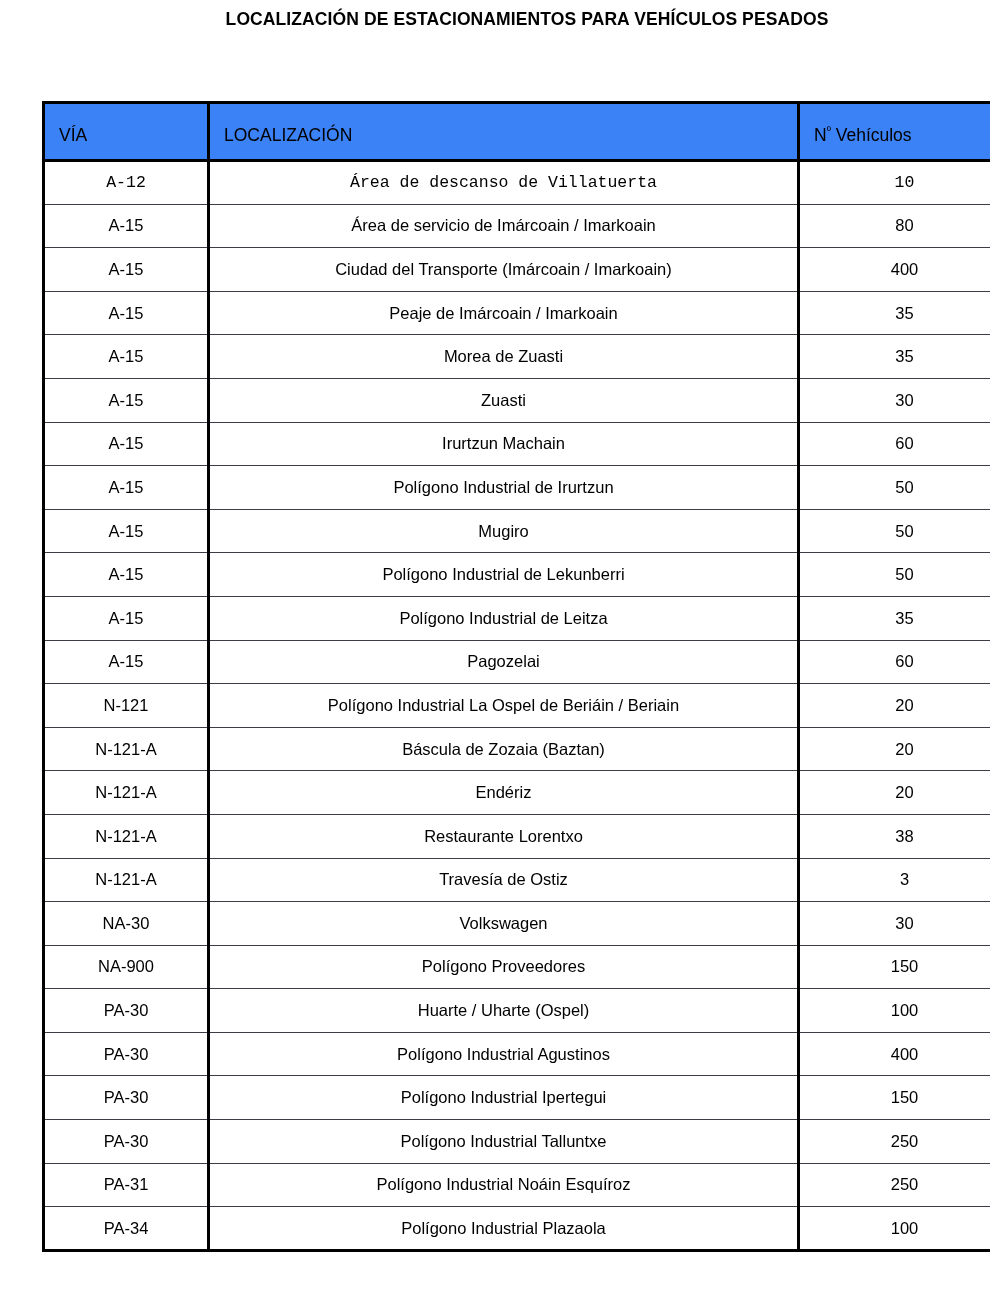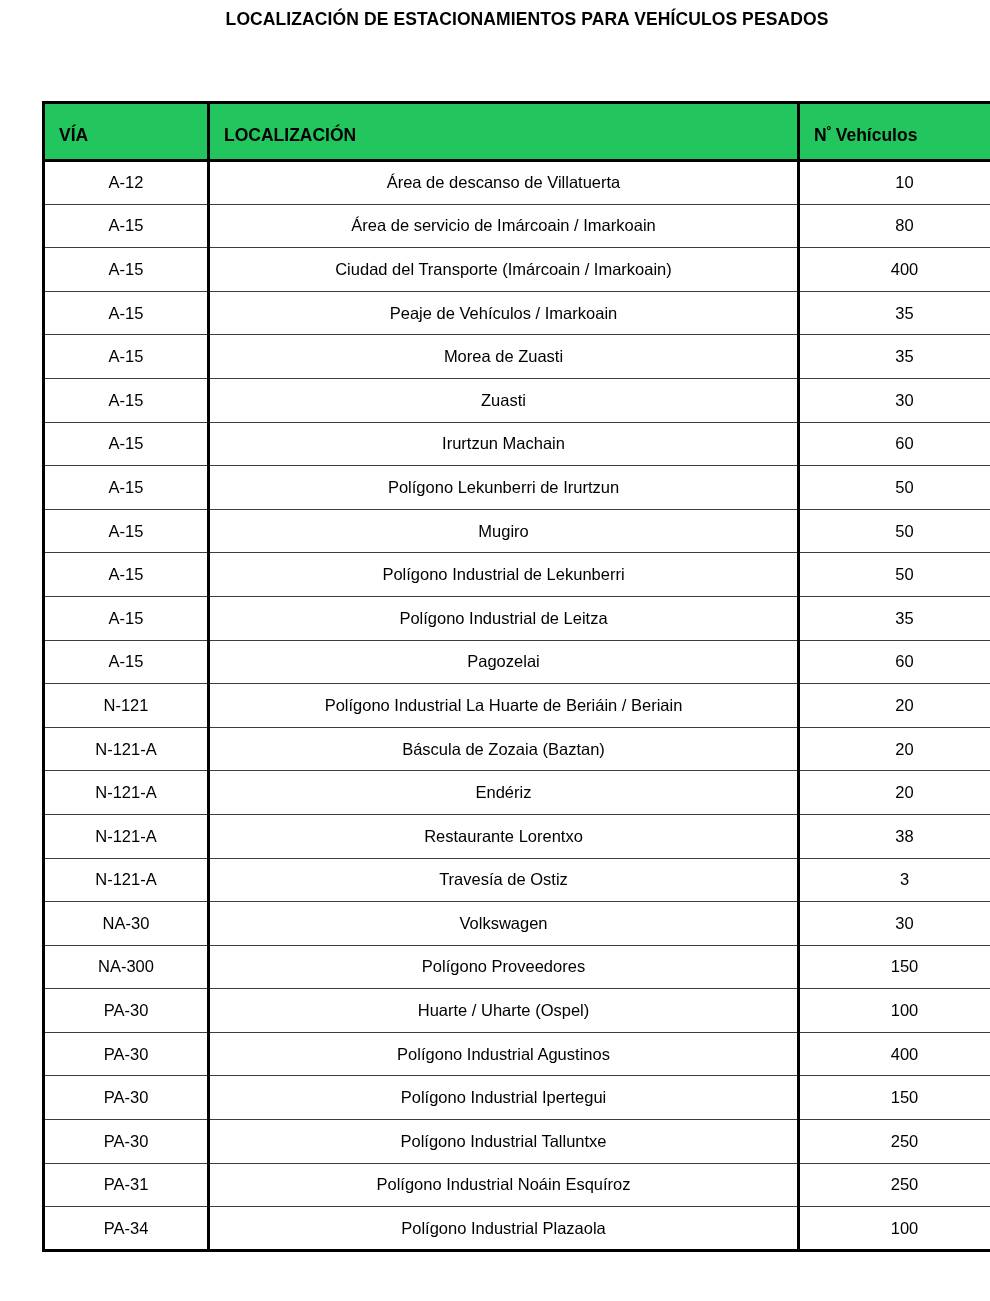--- a/index.html
+++ b/index.html
@@ -54,46 +54,46 @@
   }
 
   
   col.c-via  { width: 165px; }
   col.c-loc  { width: 590px; }
   col.c-num  { width: 212px; }
 
   thead th {
     height: 58px;
     font-size: 17.5px;
-    font-weight: bold;
+    font-weight: normal;
     text-align: left;
     padding: 8px 0 0 14px;
     vertical-align: middle;
-    background: #22c55e;
+    background: #3b82f6;
     border-bottom: 3px solid #000000;
     border-right: 3px solid #000000;
     white-space: nowrap;
   }
   thead th.last-col { border-right: none; }
 
   tbody td {
     height: 43.6px;
     font-size: 16.5px;
     font-weight: normal;
     text-align: center;
     vertical-align: middle;
     padding: 0 6px;
     background: #ffffff;
     border-top: 1.6px solid #3b3f45;
     border-right: 3px solid #000000;
     white-space: nowrap;
     overflow: hidden;
   }
   tbody td.last-col { border-right: none; }
-  tbody tr:first-child td { border-top: none; }
+  tbody tr:first-child td { border-top: none; font-family: Liberation Mono, monospace; }
 
   .sup-o {
     font-size: 11.5px;
     vertical-align: super;
     line-height: 0;
   }
 </style>
 </head>
 <body>
 
@@ -126,41 +126,41 @@
             <td>Área de servicio de Imárcoain / Imarkoain</td>
             <td class="last-col">80</td>
           </tr>
           <tr>
             <td>A-15</td>
             <td>Ciudad del Transporte (Imárcoain / Imarkoain)</td>
             <td class="last-col">400</td>
           </tr>
           <tr>
             <td>A-15</td>
-            <td>Peaje de Vehículos / Imarkoain</td>
+            <td>Peaje de Imárcoain / Imarkoain</td>
             <td class="last-col">35</td>
           </tr>
           <tr>
             <td>A-15</td>
             <td>Morea de Zuasti</td>
             <td class="last-col">35</td>
           </tr>
           <tr>
             <td>A-15</td>
             <td>Zuasti</td>
             <td class="last-col">30</td>
           </tr>
           <tr>
             <td>A-15</td>
             <td>Irurtzun Machain</td>
             <td class="last-col">60</td>
           </tr>
           <tr>
             <td>A-15</td>
-            <td>Polígono Lekunberri de Irurtzun</td>
+            <td>Polígono Industrial de Irurtzun</td>
             <td class="last-col">50</td>
           </tr>
           <tr>
             <td>A-15</td>
             <td>Mugiro</td>
             <td class="last-col">50</td>
           </tr>
           <tr>
             <td>A-15</td>
             <td>Polígono Industrial de Lekunberri</td>
@@ -171,21 +171,21 @@
             <td>Polígono Industrial de Leitza</td>
             <td class="last-col">35</td>
           </tr>
           <tr>
             <td>A-15</td>
             <td>Pagozelai</td>
             <td class="last-col">60</td>
           </tr>
           <tr>
             <td>N-121</td>
-            <td>Polígono Industrial La Huarte de Beriáin / Beriain</td>
+            <td>Polígono Industrial La Ospel de Beriáin / Beriain</td>
             <td class="last-col">20</td>
           </tr>
           <tr>
             <td>N-121-A</td>
             <td>Báscula de Zozaia (Baztan)</td>
             <td class="last-col">20</td>
           </tr>
           <tr>
             <td>N-121-A</td>
             <td>Endériz</td>
@@ -200,21 +200,21 @@
             <td>N-121-A</td>
             <td>Travesía de Ostiz</td>
             <td class="last-col">3</td>
           </tr>
           <tr>
             <td>NA-30</td>
             <td>Volkswagen</td>
             <td class="last-col">30</td>
           </tr>
           <tr>
-            <td>NA-300</td>
+            <td>NA-900</td>
             <td>Polígono Proveedores</td>
             <td class="last-col">150</td>
           </tr>
           <tr>
             <td>PA-30</td>
             <td>Huarte / Uharte (Ospel)</td>
             <td class="last-col">100</td>
           </tr>
           <tr>
             <td>PA-30</td>

